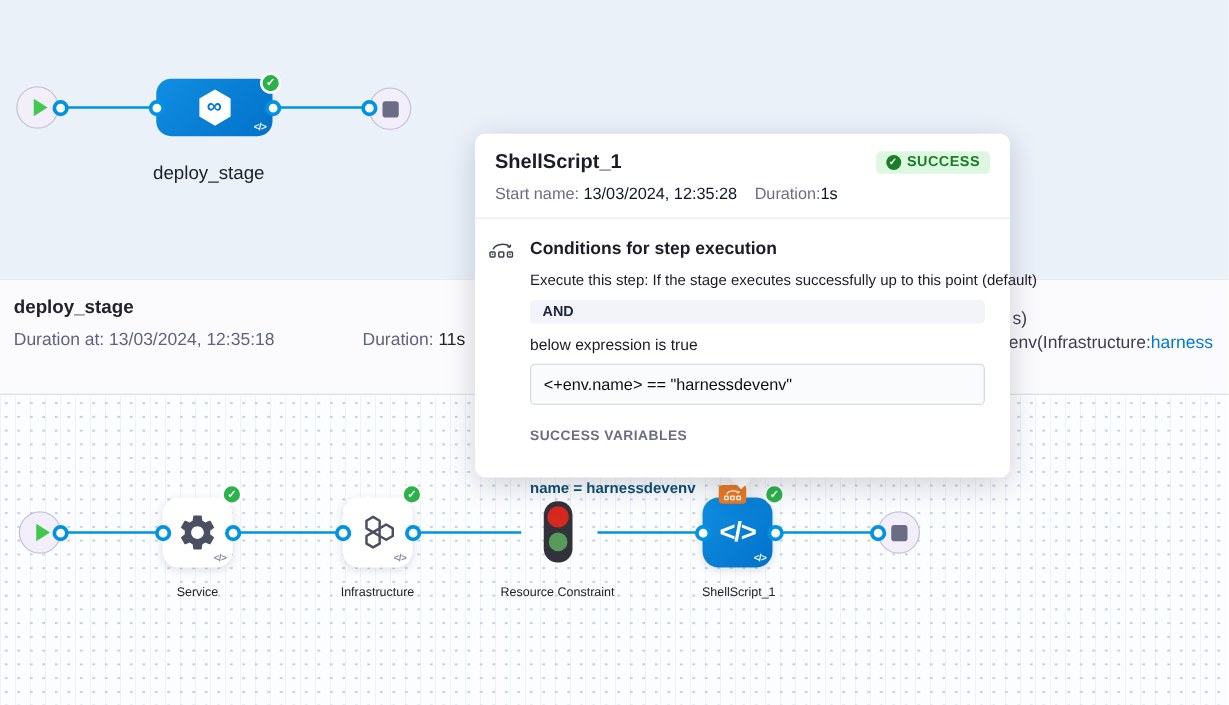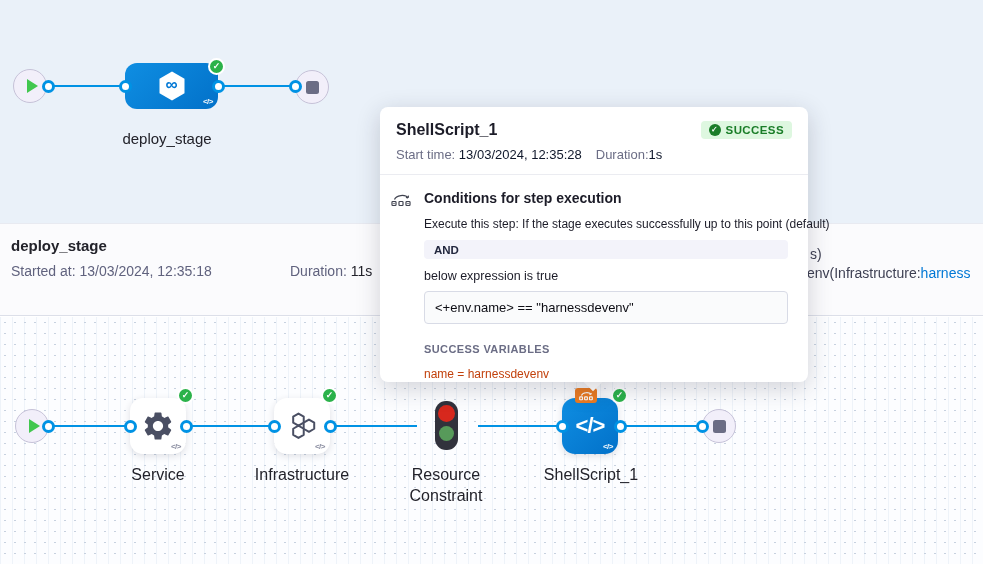--- a/index.html
+++ b/index.html
@@ -33,21 +33,21 @@
   .step-node.blue { background:linear-gradient(135deg,#0f8ee2 0%,#0271c9 100%); }
   .stage-node { position:absolute; left:125px; top:63px; width:93px; height:46px; border-radius:12px;
                 background:linear-gradient(135deg,#0f8ee2 0%,#0271c9 100%); z-index:2;
                 display:flex; align-items:center; justify-content:center; }
   .check-badge { position:absolute; width:17px; height:17px; border-radius:50%; background:#2bb24a;
                  border:2px solid #fff; z-index:4; display:flex; align-items:center; justify-content:center;
                  color:#fff; font-size:9px; font-weight:700; line-height:1; }
   .mini-code { position:absolute; right:5px; bottom:3px; font-size:8px; font-weight:700;
                color:#8a8da0; letter-spacing:-0.5px; z-index:3; }
   .mini-code.white { color:rgba(255,255,255,.95); }
-  .node-label { position:absolute; width:130px; text-align:center; font-size:16px; color:#22222a;
+  .node-label { position:absolute; width:130px; text-align:center; font-size:10px; color:#22222a;
                 line-height:21px; z-index:2; }
   .hexwrap { position:relative; width:36px; height:36px; display:flex; align-items:center; justify-content:center; }
   .infinity { position:absolute; left:0; top:-1px; width:36px; height:36px; display:flex; align-items:center;
               justify-content:center; color:#0278d5; font-size:17px; font-weight:700; }
   .code-glyph { color:#fff; font-size:22px; font-weight:700; letter-spacing:-1px; }
   .traffic-light { position:absolute; left:435px; top:401px; width:23px; height:49px; border-radius:11px;
                    background:#31323c; z-index:2; }
   .tl-red { position:absolute; left:3px; top:4px; width:17px; height:17px; border-radius:50%; background:#d7281d; }
   .tl-green { position:absolute; left:4px; top:25px; width:15px; height:15px; border-radius:50%; background:#579a5a; }
   .cond-badge-orange { position:absolute; left:575px; top:388px; width:22px; height:15px; border-radius:3px;
@@ -82,21 +82,21 @@
   .cond-icon { width:21px; flex:none; margin-top:2px; }
   .cond-body { margin-left:12px; flex:1; min-width:0; }
   .cond-title { font-size:14px; font-weight:700; color:#1c1c28; }
   .cond-desc { margin-top:11px; font-size:12px; color:#1c1c28; white-space:nowrap; }
   .and-bar { margin-top:9px; height:19px; background:#f3f3fa; border-radius:4px; display:flex;
              align-items:center; padding:0 10px; font-size:11.5px; font-weight:700; color:#22273e; }
   .below-expr { margin-top:10px; font-size:12.5px; color:#1c1c28; }
   .expr-box { margin-top:8px; background:#fafbfc; border:1px solid #d8dbe6; border-radius:4px;
               padding:8px 10px; font-size:13px; color:#0d0d14; }
   .resolved-label { margin-top:19px; font-size:11px; font-weight:700; color:#6b6d85; letter-spacing:.4px; }
-  .resolved-value { margin-top:12px; font-size:12px; color:#c2410c; }
+  .resolved-value { margin-top:28px; font-size:12px; color:#0c4a6e;font-weight:bold; }
 </style>
 </head>
 <body>
 
 <div class="canvas">
 
   <div class="top-region"></div>
   <div class="stage-band"></div>
   <div class="dots-region"></div>
 
@@ -126,21 +126,21 @@
 
   <div class="port" style="left:41.5px; top:79.5px;"></div>
   <div class="port" style="left:118.5px; top:79.5px;"></div>
   <div class="port" style="left:211.5px; top:79.5px;"></div>
   <div class="port" style="left:288.5px; top:79.5px;"></div>
 
   <div class="node-label" style="left:102px; top:128px; font-size:15px;">deploy_stage</div>
 
   <div class="band-title">deploy_stage</div>
   <div class="band-sub">
-    <span>Started at:</span>
+    <span>Duration at:</span>
     <span>13/03/2024, 12:35:18</span>
   </div>
   <div class="band-duration">
     <span>Duration: </span><b>11s</b>
   </div>
   <div class="band-overflow-1">s)</div>
   <div class="band-overflow-2">
     <span>env(Infrastructure:</span><span class="link">harness</span>
   </div>
 
@@ -221,21 +221,21 @@
       <div class="pop-title-row">
         <div class="pop-title">ShellScript_1</div>
         <div class="status-badge">
           <span class="status-check">
             <span>✓</span>
           </span>
           <span>SUCCESS</span>
         </div>
       </div>
       <div class="pop-sub">
-        <span>Start time: </span><b>13/03/2024, 12:35:28</b><span class="gap"></span><span>Duration:</span><b>1s</b>
+        <span>Start name: </span><b>13/03/2024, 12:35:28</b><span class="gap"></span><span>Duration:</span><b>1s</b>
       </div>
     </div>
     <hr class="pop-divider">
     <div class="cond">
       <div class="cond-icon">
         <svg width="20" height="15" viewBox="0 0 20 15" fill="none" stroke="#3f424f" stroke-width="1.2">
           <rect x="1" y="9.5" width="4" height="4" rx="0.7"></rect>
           <rect x="8" y="9.5" width="4" height="4" rx="0.7"></rect>
           <rect x="15" y="9.5" width="4" height="4" rx="0.7"></rect>
           <rect x="2.4" y="10.9" width="1.2" height="1.2" fill="#3f424f" stroke="none"></rect>

